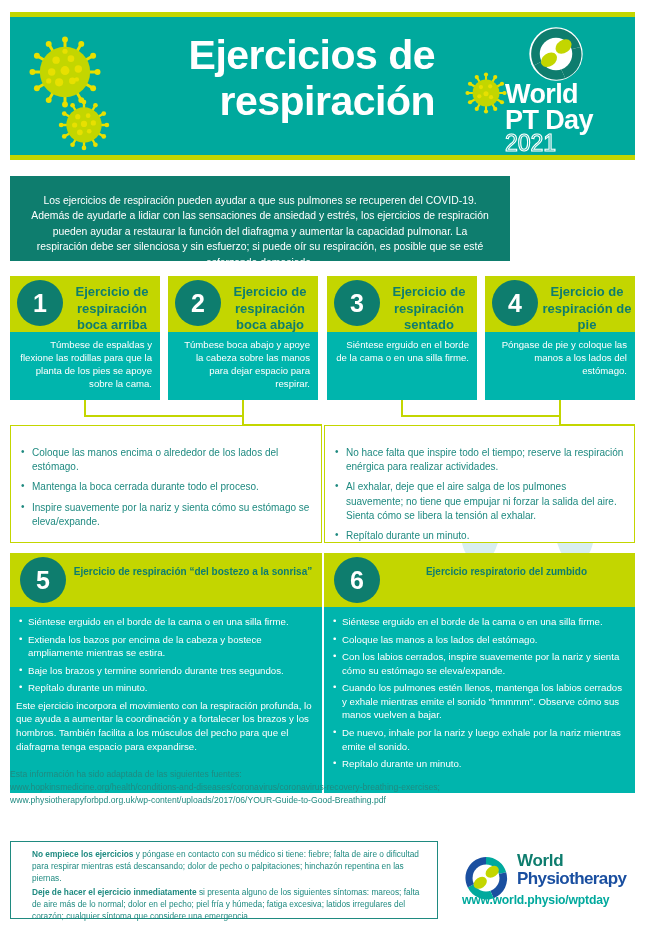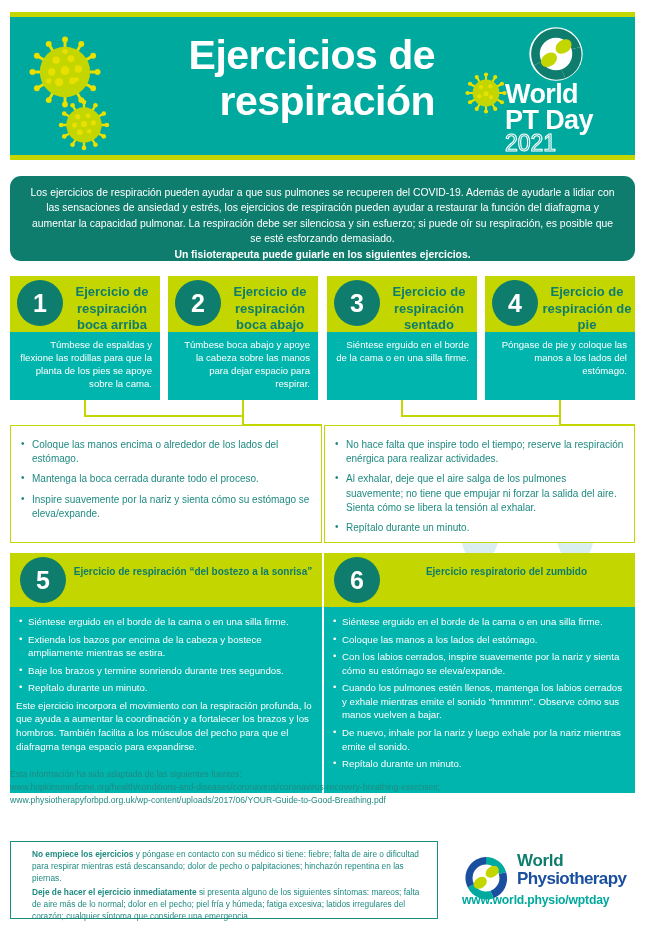--- a/index.html
+++ b/index.html
@@ -31,24 +31,24 @@
   
   .wpt-logo { position:absolute; right:10px; top:8px; width:120px; height:128px; }
   .wpt-mark { position:absolute; left:22px; top:0; width:58px; height:58px; }
   .wpt-world { position:absolute; left:0; top:56px; color:#fff; font-size:27px; font-weight:bold; letter-spacing:-0.6px; line-height:1; }
   .wpt-ptday { position:absolute; left:0; top:82px; color:#fff; font-size:27px; font-weight:bold; letter-spacing:-0.6px; line-height:1; }
   .wpt-year { position:absolute; left:0; top:107px; color:#ffffff; font-size:23px; line-height:1; letter-spacing:0px;
      -webkit-text-stroke: 1.1px #ffffff; color: transparent; }
 
   
   .intro {
-    position:absolute; left:10px; top:176px; width:625px; height:85px;
+    position:absolute; left:10px; top:176px; width:500px; height:85px;
     background:#0e7d6e; color:#ffffff;
-    padding:9px 16px 0 16px;
-    font-size:10.4px; line-height:1.48; text-align:center;border-radius:11px;
+    padding:17px 16px 0 16px;
+    font-size:10.4px; line-height:1.48; text-align:center;
   }
   .intro b { font-weight:bold; }
 
   
   .cards { position:absolute; left:10px; top:276px; width:625px; height:124px; }
   .card { position:absolute; top:0; width:150px; height:124px; }
   .card-head { position:relative; width:150px; height:56px; background:#c3d600; }
   .card-num {
     position:absolute; left:7px; top:4px; width:46px; height:46px; border-radius:50%;
     background:#0e7d6e; color:#fff; font-size:25px; font-weight:bold;
@@ -65,21 +65,21 @@
   }
 
   
   .connectors { position:absolute; left:10px; top:400px; width:625px; height:28px; }
   .conn { position:absolute; background:#c3d600; }
 
   
   .bullets-row { position:absolute; left:10px; top:425px; width:625px; height:118px; }
   .bullet-box {
     position:absolute; top:0; height:118px; border:1.5px solid #c3d600; background:#ffffff;
-    padding:12px 10px 0 4px;
+    padding:20px 10px 0 4px;
   }
   .bl-left { left:0; width:312px; }
   .bl-right { left:314px; width:311px; }
   .bullet-box ul { list-style:none; }
   .bullet-box li {
     position:relative; color:#1f8a80; font-size:10px; line-height:1.42;
     padding-left:17px; margin-bottom:6px;
   }
   .bullet-box li:before {
     content:"\2022"; position:absolute; left:6px; top:-1px; font-size:10px; color:#1f8a80;

